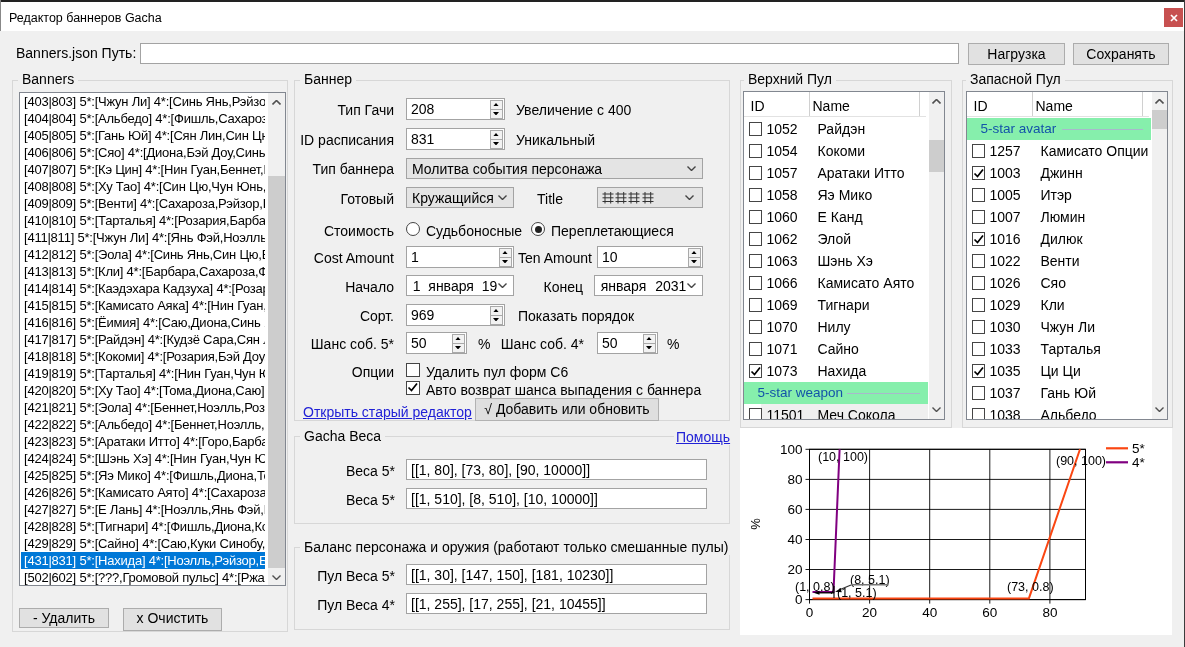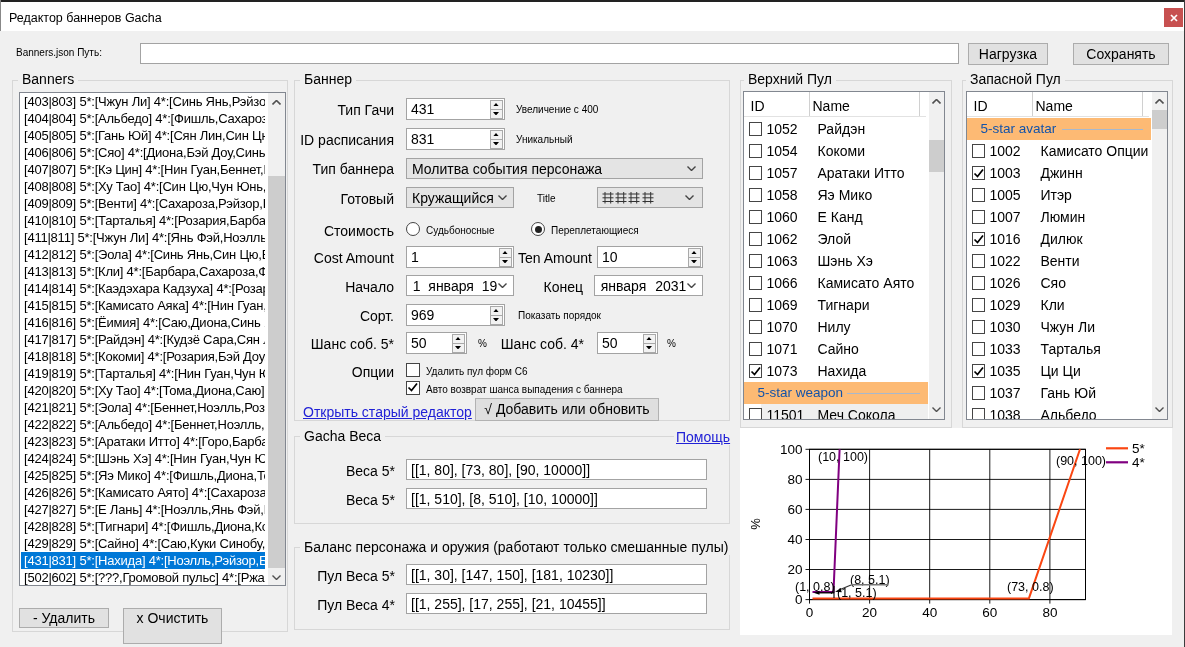--- a/index.html
+++ b/index.html
@@ -1,53 +1,53 @@
 <!DOCTYPE html>
 <html><head><meta charset="utf-8">
 <style>
 *{margin:0;padding:0;box-sizing:border-box}
 html,body{width:1185px;height:647px;overflow:hidden}
 body{font-family:"Liberation Sans",sans-serif;background:#f0f0f0;position:relative}
 #win{position:absolute;left:0;top:0;width:1185px;height:647px;background:#f0f0f0}
 .ab{position:absolute}
-.lb{position:absolute;font-size:10px;line-height:16px;color:#000;white-space:nowrap}
+.lb{position:absolute;font-size:14px;line-height:16px;color:#000;white-space:nowrap}
 .lbr{position:absolute;font-size:14px;line-height:16px;color:#000;white-space:nowrap;text-align:right}
 .tb{position:absolute;background:#fff;border:1px solid #a3a3a3;font-size:14px;line-height:18px;color:#000;white-space:nowrap;overflow:hidden;padding:1px 0 0 4px}
 .btn{position:absolute;background:#e1e1e1;border:1px solid #acacac;font-size:14px;color:#000;text-align:center;white-space:nowrap;overflow:hidden}
 .grp{position:absolute;border:1px solid #d7d7d7}
 .glab{position:absolute;font-size:14px;line-height:15px;background:#f0f0f0;padding:0 4px;white-space:nowrap}
 .combo{position:absolute;background:#e4e4e4;border:1px solid #a3a3a3;font-size:14px;line-height:18px;white-space:nowrap;overflow:hidden;padding:1px 0 0 5px}
 .chev{position:absolute}
 .spinbtn{position:absolute;background:#f2f2f2;border:1px solid #a9a9a9}
 .cb{position:absolute;width:14px;height:14px;border:1px solid #454545;background:#fff}
 .radio{position:absolute;width:14px;height:14px;border:1px solid #454545;background:#fff;border-radius:50%}
 .link{position:absolute;font-size:14px;line-height:16px;color:#2121d6;text-decoration:underline;white-space:nowrap}
 .li{position:absolute;left:1px;width:244px;height:17px;font-size:13px;letter-spacing:-0.22px;line-height:17px;color:#000;white-space:nowrap;overflow:hidden;padding-left:3px}
 .trow{position:absolute;font-size:14px;line-height:16px;color:#000000;white-space:nowrap}
-.sect{position:absolute;background:#fdba74;overflow:hidden}
+.sect{position:absolute;background:#86efac;overflow:hidden}
 .sectt{position:absolute;font-size:13.5px;line-height:16px;color:#1353a9;white-space:nowrap}
 .hdr{position:absolute;font-size:14px;line-height:16px;color:#000;white-space:nowrap}
 .sb-track{position:absolute;background:#f0f0f0}
 .sb-thumb{position:absolute;background:#cdcdcd}
 </style></head>
 <body>
 <div id="win">
 
 <div class="ab" style="left:0;top:0;width:1185px;height:31px;background:#fff"></div>
 <div class="ab" style="left:0;top:0;width:1185px;height:1.5px;background:#222"></div>
 <div class="ab" style="left:1183.5px;top:0;width:1.5px;height:647px;background:#3c3c3c"></div>
 <div class="ab" style="left:0;top:0;width:1px;height:31px;background:#888"></div>
 <div class="lb" style="left:9px;top:10px;font-size:12.5px">Редактор баннеров Gacha</div>
 <div class="ab" style="left:1164px;top:8px;width:19px;height:19px;background:#c75050"></div>
 <svg class="ab" style="left:1169.5px;top:13.5px" width="8" height="8">
       <path d="M1 1 L7 7 M7 1 L1 7" stroke="#fff" stroke-width="1.7"></path>
     </svg>
 <div class="lb" style="left:16px;top:45px">Banners.json Путь:</div>
 <div class="tb" style="left:140px;top:43px;width:819px;height:21px"></div>
-<div class="btn" style="left:968px;top:43px;width:80px;height:22px;line-height:20px">Нагрузка</div>
+<div class="btn" style="left:968px;top:43px;width:97px;height:22px;line-height:20px">Нагрузка</div>
 <div class="btn" style="left:1073px;top:43px;width:96px;height:22px;line-height:20px">Сохранять</div>
 <div class="grp" style="left:12px;top:80px;width:276px;height:552px"></div>
 <div class="glab" style="left:18px;top:72px">Banners</div>
 <div class="ab" style="left:19px;top:92px;width:267px;height:494px;background:#fff;border:1px solid #828790"></div>
 <div class="ab" style="left:20px;top:93px;width:265px;height:492px;overflow:hidden">
 <div class="li" style="top:0px;">[403|803] 5*:[Чжун Ли] 4*:[Синь Янь,Рэйзор,Юнь</div>
 <div class="li" style="top:17px;">[404|804] 5*:[Альбедо] 4*:[Фишль,Сахароза,Бен</div>
 <div class="li" style="top:34px;">[405|805] 5*:[Гань Юй] 4*:[Сян Лин,Син Цю,Ноэл</div>
 <div class="li" style="top:51px;">[406|806] 5*:[Сяо] 4*:[Диона,Бэй Доу,Синь Янь]</div>
 <div class="li" style="top:68px;">[407|807] 5*:[Кэ Цин] 4*:[Нин Гуан,Беннет,Барб</div>
@@ -78,25 +78,25 @@
 </div>
 <div class="sb-track" style="left:267.5px;top:93px;width:17px;height:492px"></div>
 <div class="sb-thumb" style="left:267.5px;top:176px;width:17px;height:392px"></div>
 <svg class="chev" style="left:272px;top:99.5px" width="9" height="5">
       <path d="M0.5 4.5 L4.5 0.5 L8.5 4.5" stroke="#505050" stroke-width="1.6" fill="none"></path>
     </svg>
 <svg class="chev" style="left:272px;top:575px" width="9" height="5">
       <path d="M0.5 0.5 L4.5 4.5 L8.5 0.5" stroke="#505050" stroke-width="1.4" fill="none"></path>
     </svg>
 <div class="btn" style="left:19px;top:608px;width:90px;height:20px;line-height:18px">- Удалить</div>
-<div class="btn" style="left:123px;top:608px;width:99px;height:36px;line-height:18px">x Очистить</div>
+<div class="btn" style="left:123px;top:608px;width:99px;height:23px;line-height:18px">x Очистить</div>
 <div class="grp" style="left:294px;top:80px;width:436px;height:341px"></div>
 <div class="glab" style="left:300px;top:72px">Баннер</div>
 <div class="lbr" style="left:294px;top:102px;width:100px">Тип Гачи</div>
-<div class="tb" style="left:406px;top:98px;width:99px;height:22px">431</div>
+<div class="tb" style="left:406px;top:98px;width:99px;height:22px">208</div>
     <div class="spinbtn" style="left:489.5px;top:99.5px;width:13px;height:10px"></div>
     <div class="spinbtn" style="left:489.5px;top:109.2px;width:13px;height:9.5px"></div>
     <svg class="chev" style="left:492.5px;top:102.5px" width="6" height="3.5">
       <path d="M0 3.5 L3.0 0 L6 3.5 Z" fill="#000"></path>
     </svg>
     <svg class="chev" style="left:492.5px;top:111.8px" width="6" height="3.5">
       <path d="M0 0 L6 0 L3.0 3.5 Z" fill="#000"></path>
     </svg>
 <div class="lb" style="left:516px;top:102px">Увеличение с 400</div>
 <div class="lbr" style="left:294px;top:132px;width:100px">ID расписания</div>
@@ -305,21 +305,21 @@
 <div class="hdr" style="left:1035.5px;top:98px">Name</div>
 <div class="ab" style="left:1031.5px;top:92px;width:1px;height:24px;background:#d0d0d0"></div>
 <div class="ab" style="left:1141.5px;top:92px;width:1px;height:24px;background:#d0d0d0"></div>
 <div class="ab" style="left:966.5px;top:116px;width:182.5px;height:1px;background:#e2e2e2"></div>
 <div class="ab" style="left:966.5px;top:118px;width:184.5px;height:301px;overflow:hidden">
 <div class="sect" style="left:0;top:0px;width:184.5px;height:22px">
 <div class="sectt" style="left:14px;top:3px">5-star avatar</div>
 <div class="ab" style="left:95px;top:11px;width:81.5px;height:1px;background:#a8b8cc"></div>
 </div>
 <div class="cb" style="left:5px;top:26px;width:13.5px;height:13.5px"></div>
-<div class="trow" style="left:23px;top:25px">1002</div>
+<div class="trow" style="left:23px;top:25px">1257</div>
 <div class="trow" style="left:74px;top:25px">Камисато Опции</div>
 <div class="cb" style="left:5px;top:48px;width:13.5px;height:13.5px"></div>
 <svg class="chev" style="left:6.5px;top:49.5px" width="12" height="11">
         <path d="M1.5 5.5 L4.5 8.5 L10 1.5" stroke="#000" stroke-width="1.7" fill="none"></path>
       </svg>
 <div class="trow" style="left:23px;top:47px">1003</div>
 <div class="trow" style="left:74px;top:47px">Джинн</div>
 <div class="cb" style="left:5px;top:70px;width:13.5px;height:13.5px"></div>
 <div class="trow" style="left:23px;top:69px">1005</div>
 <div class="trow" style="left:74px;top:69px">Итэр</div>

